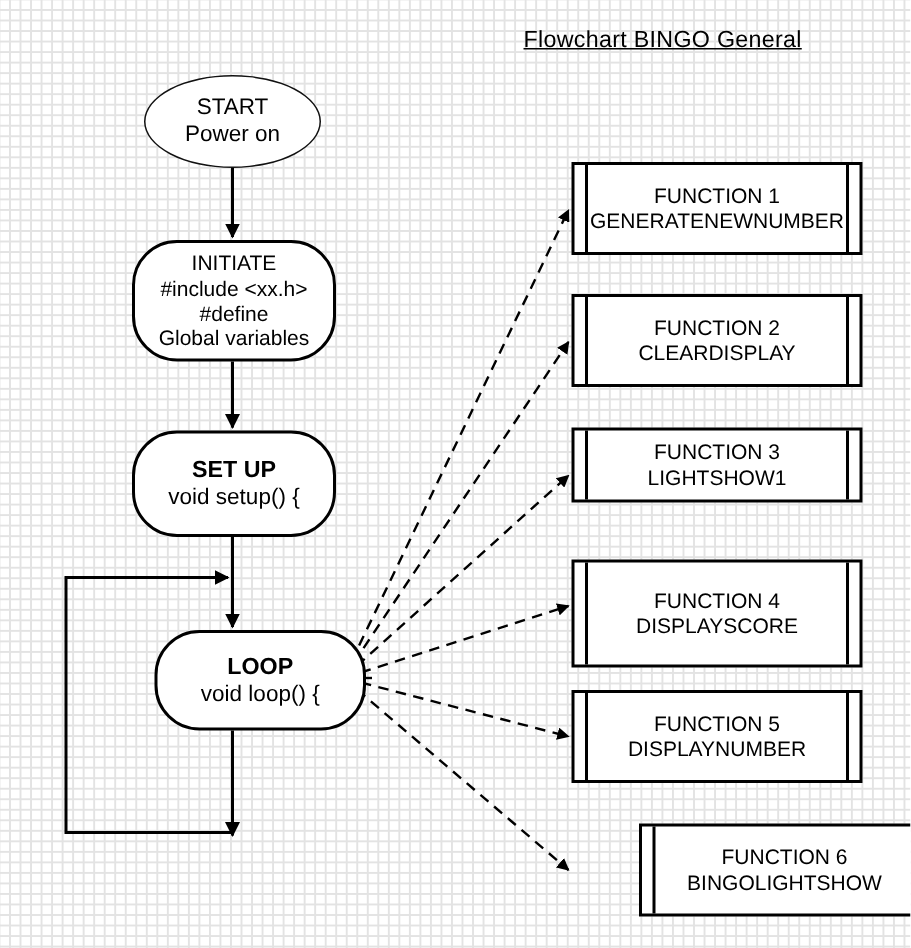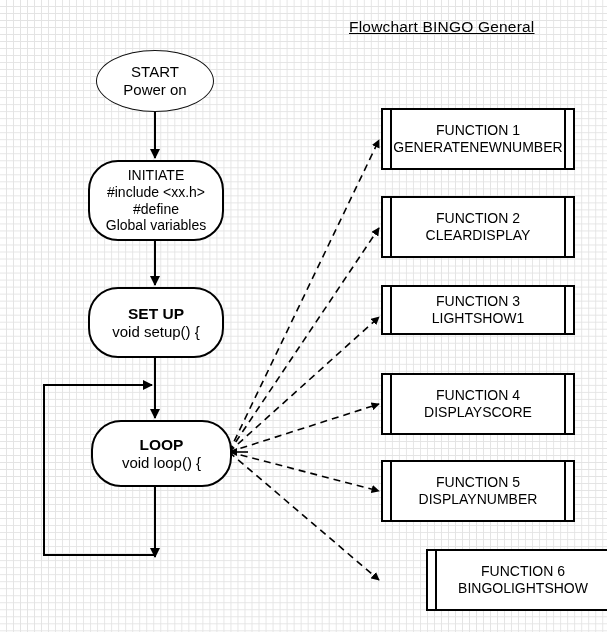--- a/index.html
+++ b/index.html
@@ -137,21 +137,21 @@
     <span class="ln-sm">#include &lt;xx.h&gt;</span>
     <span class="ln-sm">#define</span>
     <span class="ln-sm">Global variables</span>
   </div>
 
   <div class="node proc-box" style="left:88px; top:287px; width:136px; height:71px;">
     <span class="ln-bold">SET UP</span>
     <span class="ln">void setup() {</span>
   </div>
 
-  <div class="node proc-box" style="left:91px; top:420px; width:141px; height:67px;">
+  <div class="node proc-box" style="left:103px; top:420px; width:141px; height:67px;">
     <span class="ln-bold">LOOP</span>
     <span class="ln">void loop() {</span>
   </div>
 
   <div class="subroutine" style="left:381px; top:108px; width:194px; height:62px;">
     <span class="inner-left"></span>
     <span class="inner-right"></span>
     <span class="sub-text">
       <span>FUNCTION 1</span>
       <span>GENERATENEWNUMBER</span>
@@ -169,21 +169,21 @@
 
   <div class="subroutine" style="left:381px; top:285px; width:194px; height:50px;">
     <span class="inner-left"></span>
     <span class="inner-right"></span>
     <span class="sub-text">
       <span>FUNCTION 3</span>
       <span>LIGHTSHOW1</span>
     </span>
   </div>
 
-  <div class="subroutine" style="left:381px; top:373px; width:194px; height:62px;">
+  <div class="subroutine" style="left:381px; top:373px; width:194px; height:72px;">
     <span class="inner-left"></span>
     <span class="inner-right"></span>
     <span class="sub-text">
       <span>FUNCTION 4</span>
       <span>DISPLAYSCORE</span>
     </span>
   </div>
 
   <div class="subroutine" style="left:381px; top:460px; width:194px; height:62px;">
     <span class="inner-left"></span>

